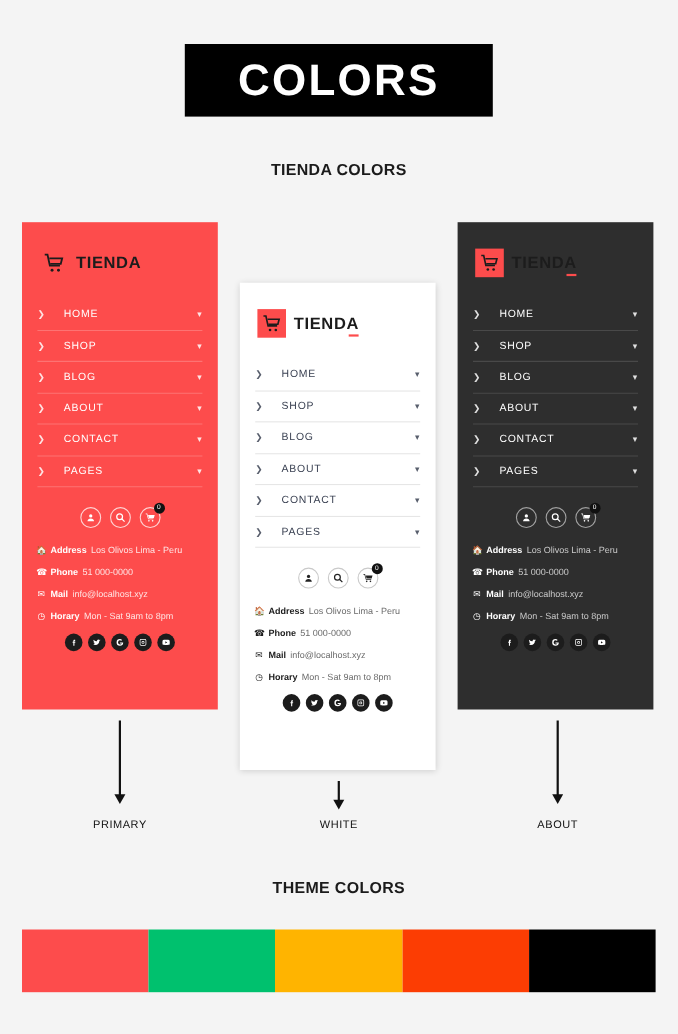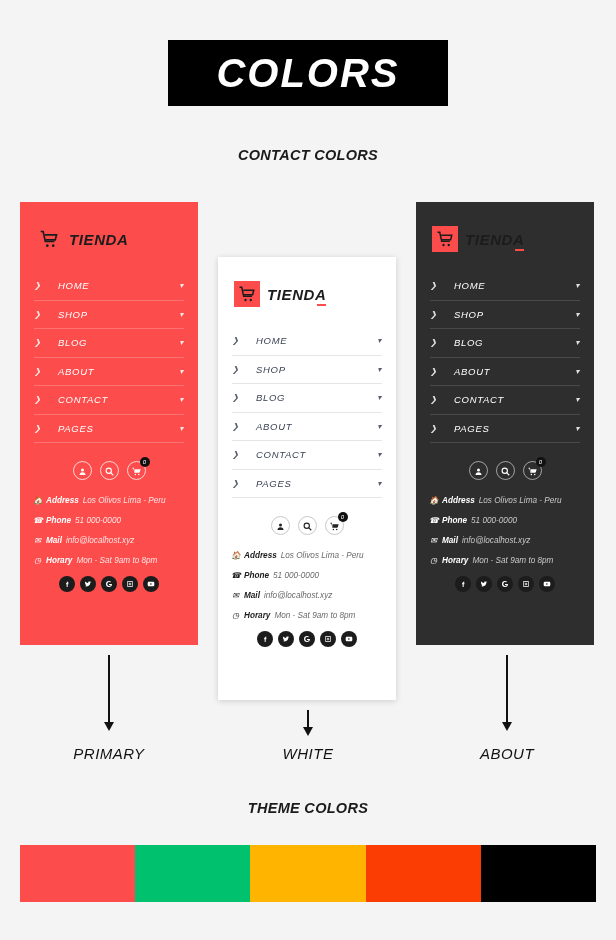--- a/index.html
+++ b/index.html
@@ -2,21 +2,21 @@
 <html><head>
 <meta charset="utf-8">
 <style>
   * { box-sizing: border-box; margin: 0; padding: 0; }
   html, body {
     width: 616px; height: 940px;
     background: #f4f4f4;
     font-family: "Liberation Sans", sans-serif;
     overflow: hidden;
   }
-  .page { position: relative; width: 616px; height: 844px; font-style: italic; }
+  .page { position: relative; width: 616px; height: 844px; }
 
   
   .title-banner {
     position: absolute; left: 168px; top: 40px;
     width: 280px; height: 66px;
     background: #000;
     display: flex; align-items: center; justify-content: center;
   }
   .title-banner .title-text {
     color: #fff; font-size: 40px; font-weight: bold;
@@ -118,37 +118,37 @@
 
   
   .arrow { position: absolute; width: 2px; background: #111; }
   .arrow::after {
     content: ""; position: absolute; left: -4px; bottom: -8px;
     border-left: 5px solid transparent; border-right: 5px solid transparent;
     border-top: 9px solid #111;
   }
   .caption {
     position: absolute; width: 120px; text-align: center;
-    font-size: 15px; color: #111; letter-spacing: 0.5px;
+    font-size: 10px; color: #111; letter-spacing: 0.5px;
   }
 
   
   .swatches { position: absolute; left: 20px; top: 845px; width: 576px; height: 57px; display: flex; }
   .swatch { flex: 1 1 0; height: 57px; }
 </style>
 </head>
 <body>
 
 <div class="page">
 
   <div class="title-banner">
     <span class="title-text">COLORS</span>
   </div>
 
-  <div class="section-label" id="sidebar-colors-label">CONTACT COLORS</div>
+  <div class="section-label" id="sidebar-colors-label">TIENDA COLORS</div>
 
   <div class="sidebar sb-primary">
     <div class="logo-row">
       <span class="logo-badge">
         <svg viewBox="0 0 24 24" width="20" height="20" fill="none" stroke="#1c1c1c" stroke-width="2">
           <path d="M2 3h3l2.6 12h11"></path>
             <path d="M7 7h14l-1.5 6H8"></path>
           <circle cx="10" cy="20" r="1.6" fill="#1c1c1c" stroke="none"></circle>
           <circle cx="17" cy="20" r="1.6" fill="#1c1c1c" stroke="none"></circle>
         </svg>

